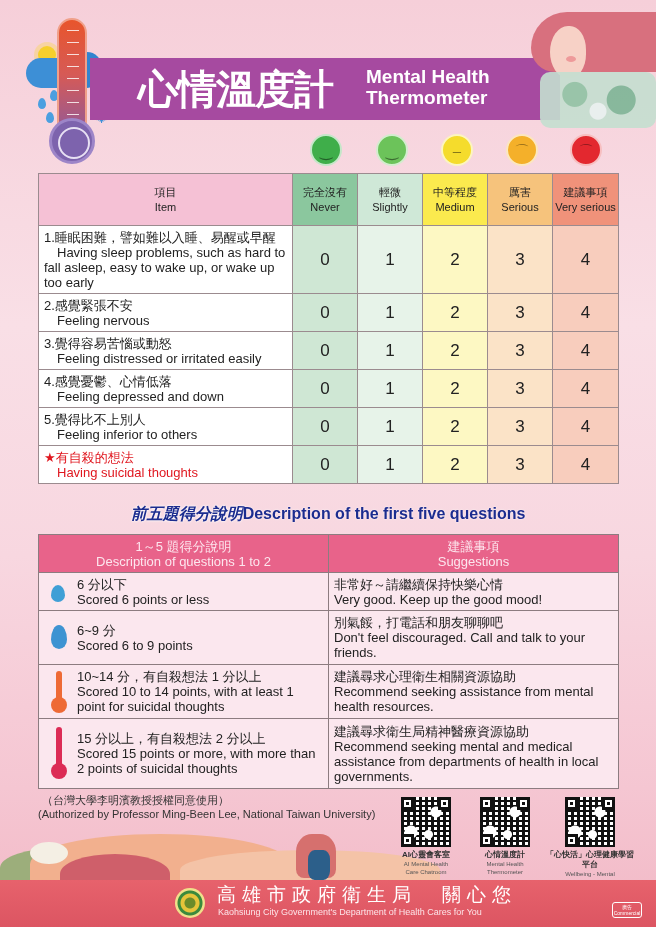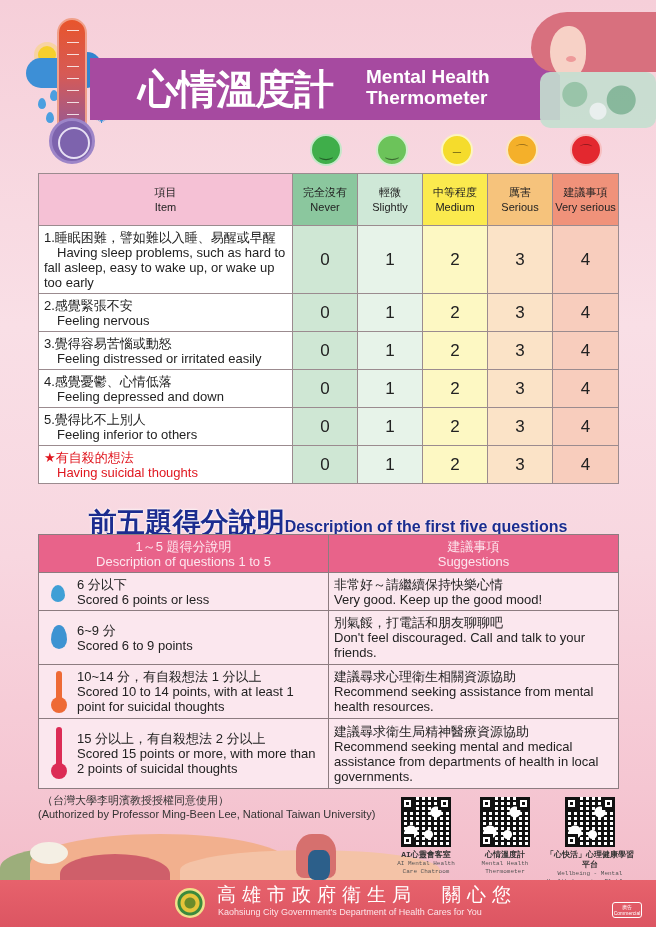--- a/index.html
+++ b/index.html
@@ -74,41 +74,41 @@
   .tbl td.num { text-align: center; font-size: 17px; vertical-align: middle; color: #222; }
   .item .zh { display: block; }
   .item .en { display: block; padding-left: 13px; }
   .item.first .en { text-indent: 0; }
   .item.red { color: #e0171f; }
 
   
   .sec-title {
     position: absolute; left: 0; width: 656px; top: 504px; text-align: center; color: #1c2c8f; font-weight: bold;
   }
-  .sec-title .zh { font-size: 28px; text-shadow: 0 0 2px #fff, 0 0 3px #fff; }
+  .sec-title .zh { font-size: 16px; text-shadow: 0 0 2px #fff, 0 0 3px #fff; font-style: italic; }
   .sec-title .en { font-size: 16px; text-shadow: 0 0 2px #fff; }
 
   
   .stbl { position: absolute; left: 38px; top: 534px; width: 580px; border-collapse: collapse; table-layout: fixed; }
   .stbl td, .stbl th { border: 1px solid #8c7c80; }
   .stbl th { background: #e8638a; color: #fde6ee; font-weight: normal; font-size: 13px; line-height: 15px; text-align: center; height: 38px; }
   .stbl td { background: #fbe7ee; font-size: 13px; line-height: 15px; vertical-align: middle; padding: 2px 5px; color: #222; }
   .stbl td.desc { padding-left: 38px; position: relative; }
   .level-icon { position: absolute; left: 12px; }
   .drop-icon { width: 14px; border-radius: 50% 50% 50% 50% / 60% 60% 40% 40%; }
   .therm-icon { width: 16px; }
   .therm-stem { position: absolute; left: 5px; top: 0; width: 6px; border-radius: 3px; }
   .therm-ball { position: absolute; left: 0; bottom: 0; width: 16px; height: 16px; border-radius: 50%; }
 
   
   .credit { position: absolute; left: 38px; top: 793px; font-size: 11px; line-height: 14px; color: #333; }
   .credit .zh { padding-left: 4px; display: block; }
   .hills { position: absolute; left: 0; top: 830px; width: 440px; height: 52px; }
   .hill { position: absolute; border-radius: 50% 50% 0 0; }
-  .qr-block { position: absolute; top: 797px; width: 80px; text-align: center; font-family: Liberation Mono, monospace; }
+  .qr-block { position: absolute; top: 797px; width: 80px; text-align: center; }
   .qr {
     margin: 0 auto; width: 50px; height: 50px; background: #fff; position: relative;
     background-image:
       repeating-linear-gradient(90deg, #111 0 3px, transparent 3px 6px),
       repeating-linear-gradient(0deg, #111 0 2px, transparent 2px 5px);
     background-blend-mode: normal;
   }
   .qr::before {
     content: ""; position: absolute; inset: 0; background:
       radial-gradient(circle at 20% 70%, #fff 0 6px, transparent 7px),
@@ -290,21 +290,21 @@
 
 <table class="stbl">
   <colgroup>
       <col style="width:290px">
       <col style="width:290px">
     </colgroup>
   <tbody>
       <tr>
     <th>
           <div>1～5 題得分說明</div>
-          <div>Description of questions 1 to 5</div>
+          <div>Description of questions 1 to 2</div>
         </th>
     <th>
           <div>建議事項</div>
           <div>Suggestions</div>
         </th>
   </tr>
   <tr style="height:38px">
     <td class="desc">
       <span class="level-icon drop-icon" style="top:12px;height:17px;background:#3f9fd6;"></span>
       <div>6 分以下</div>

